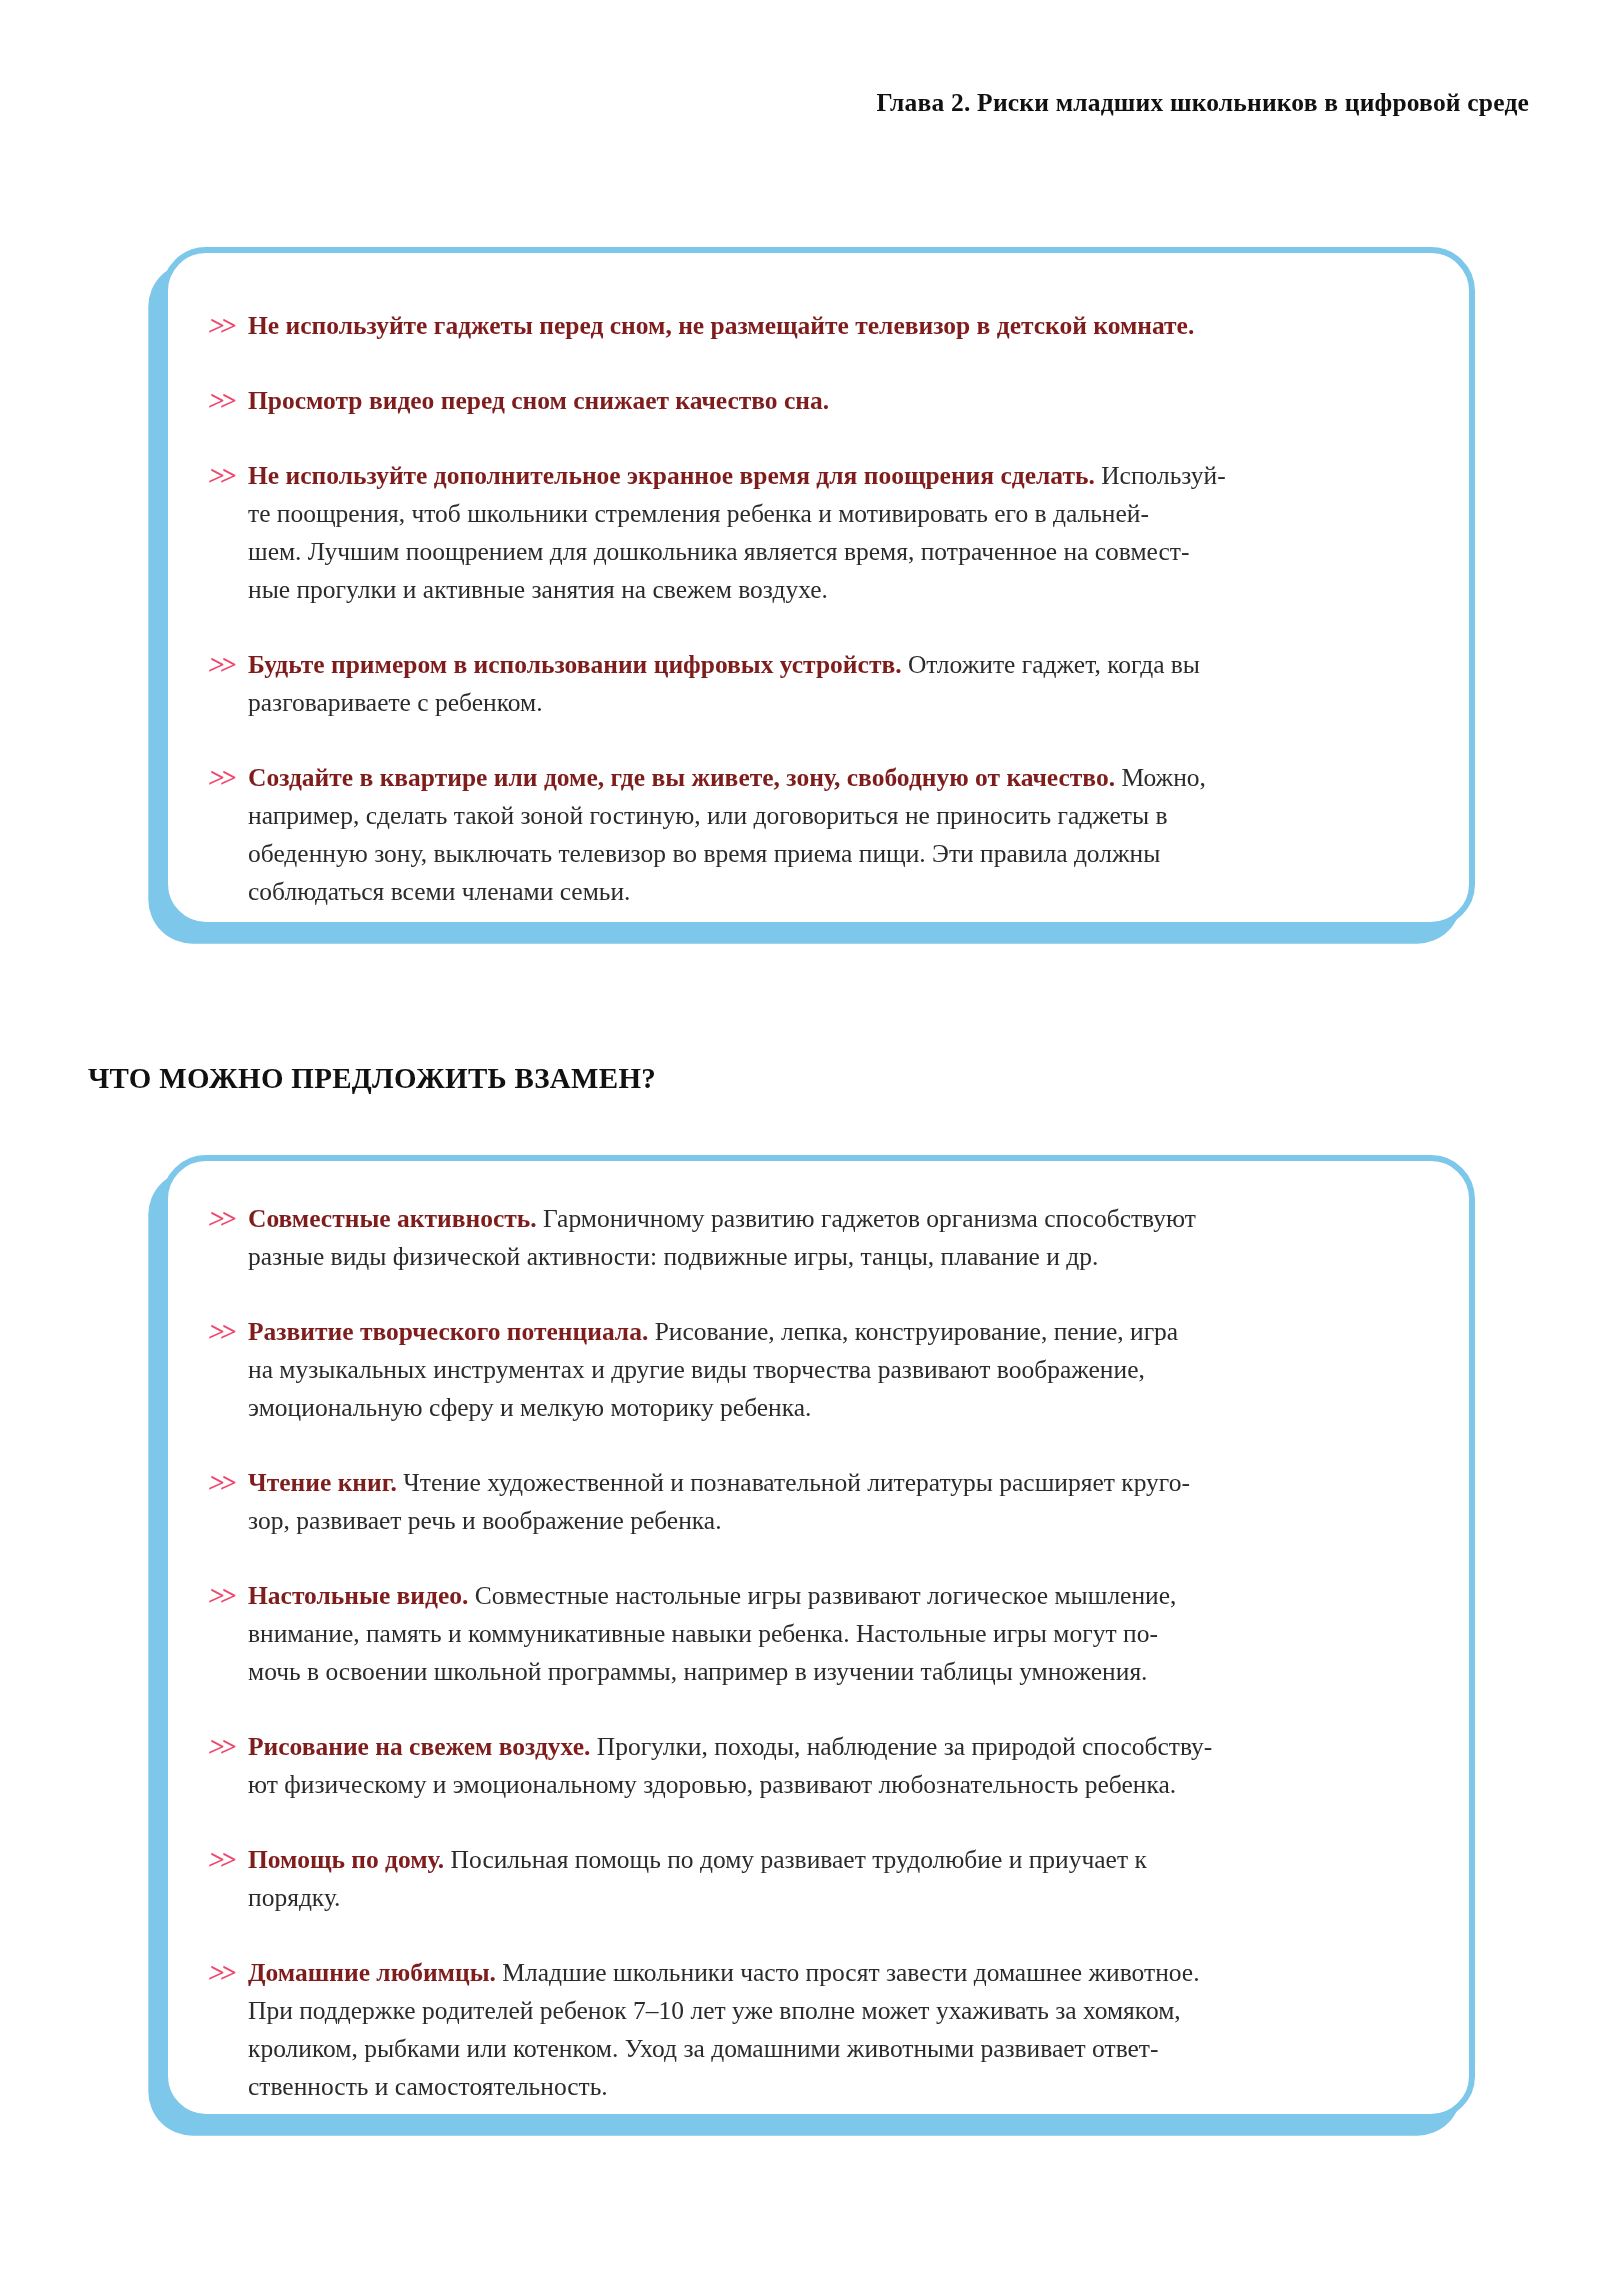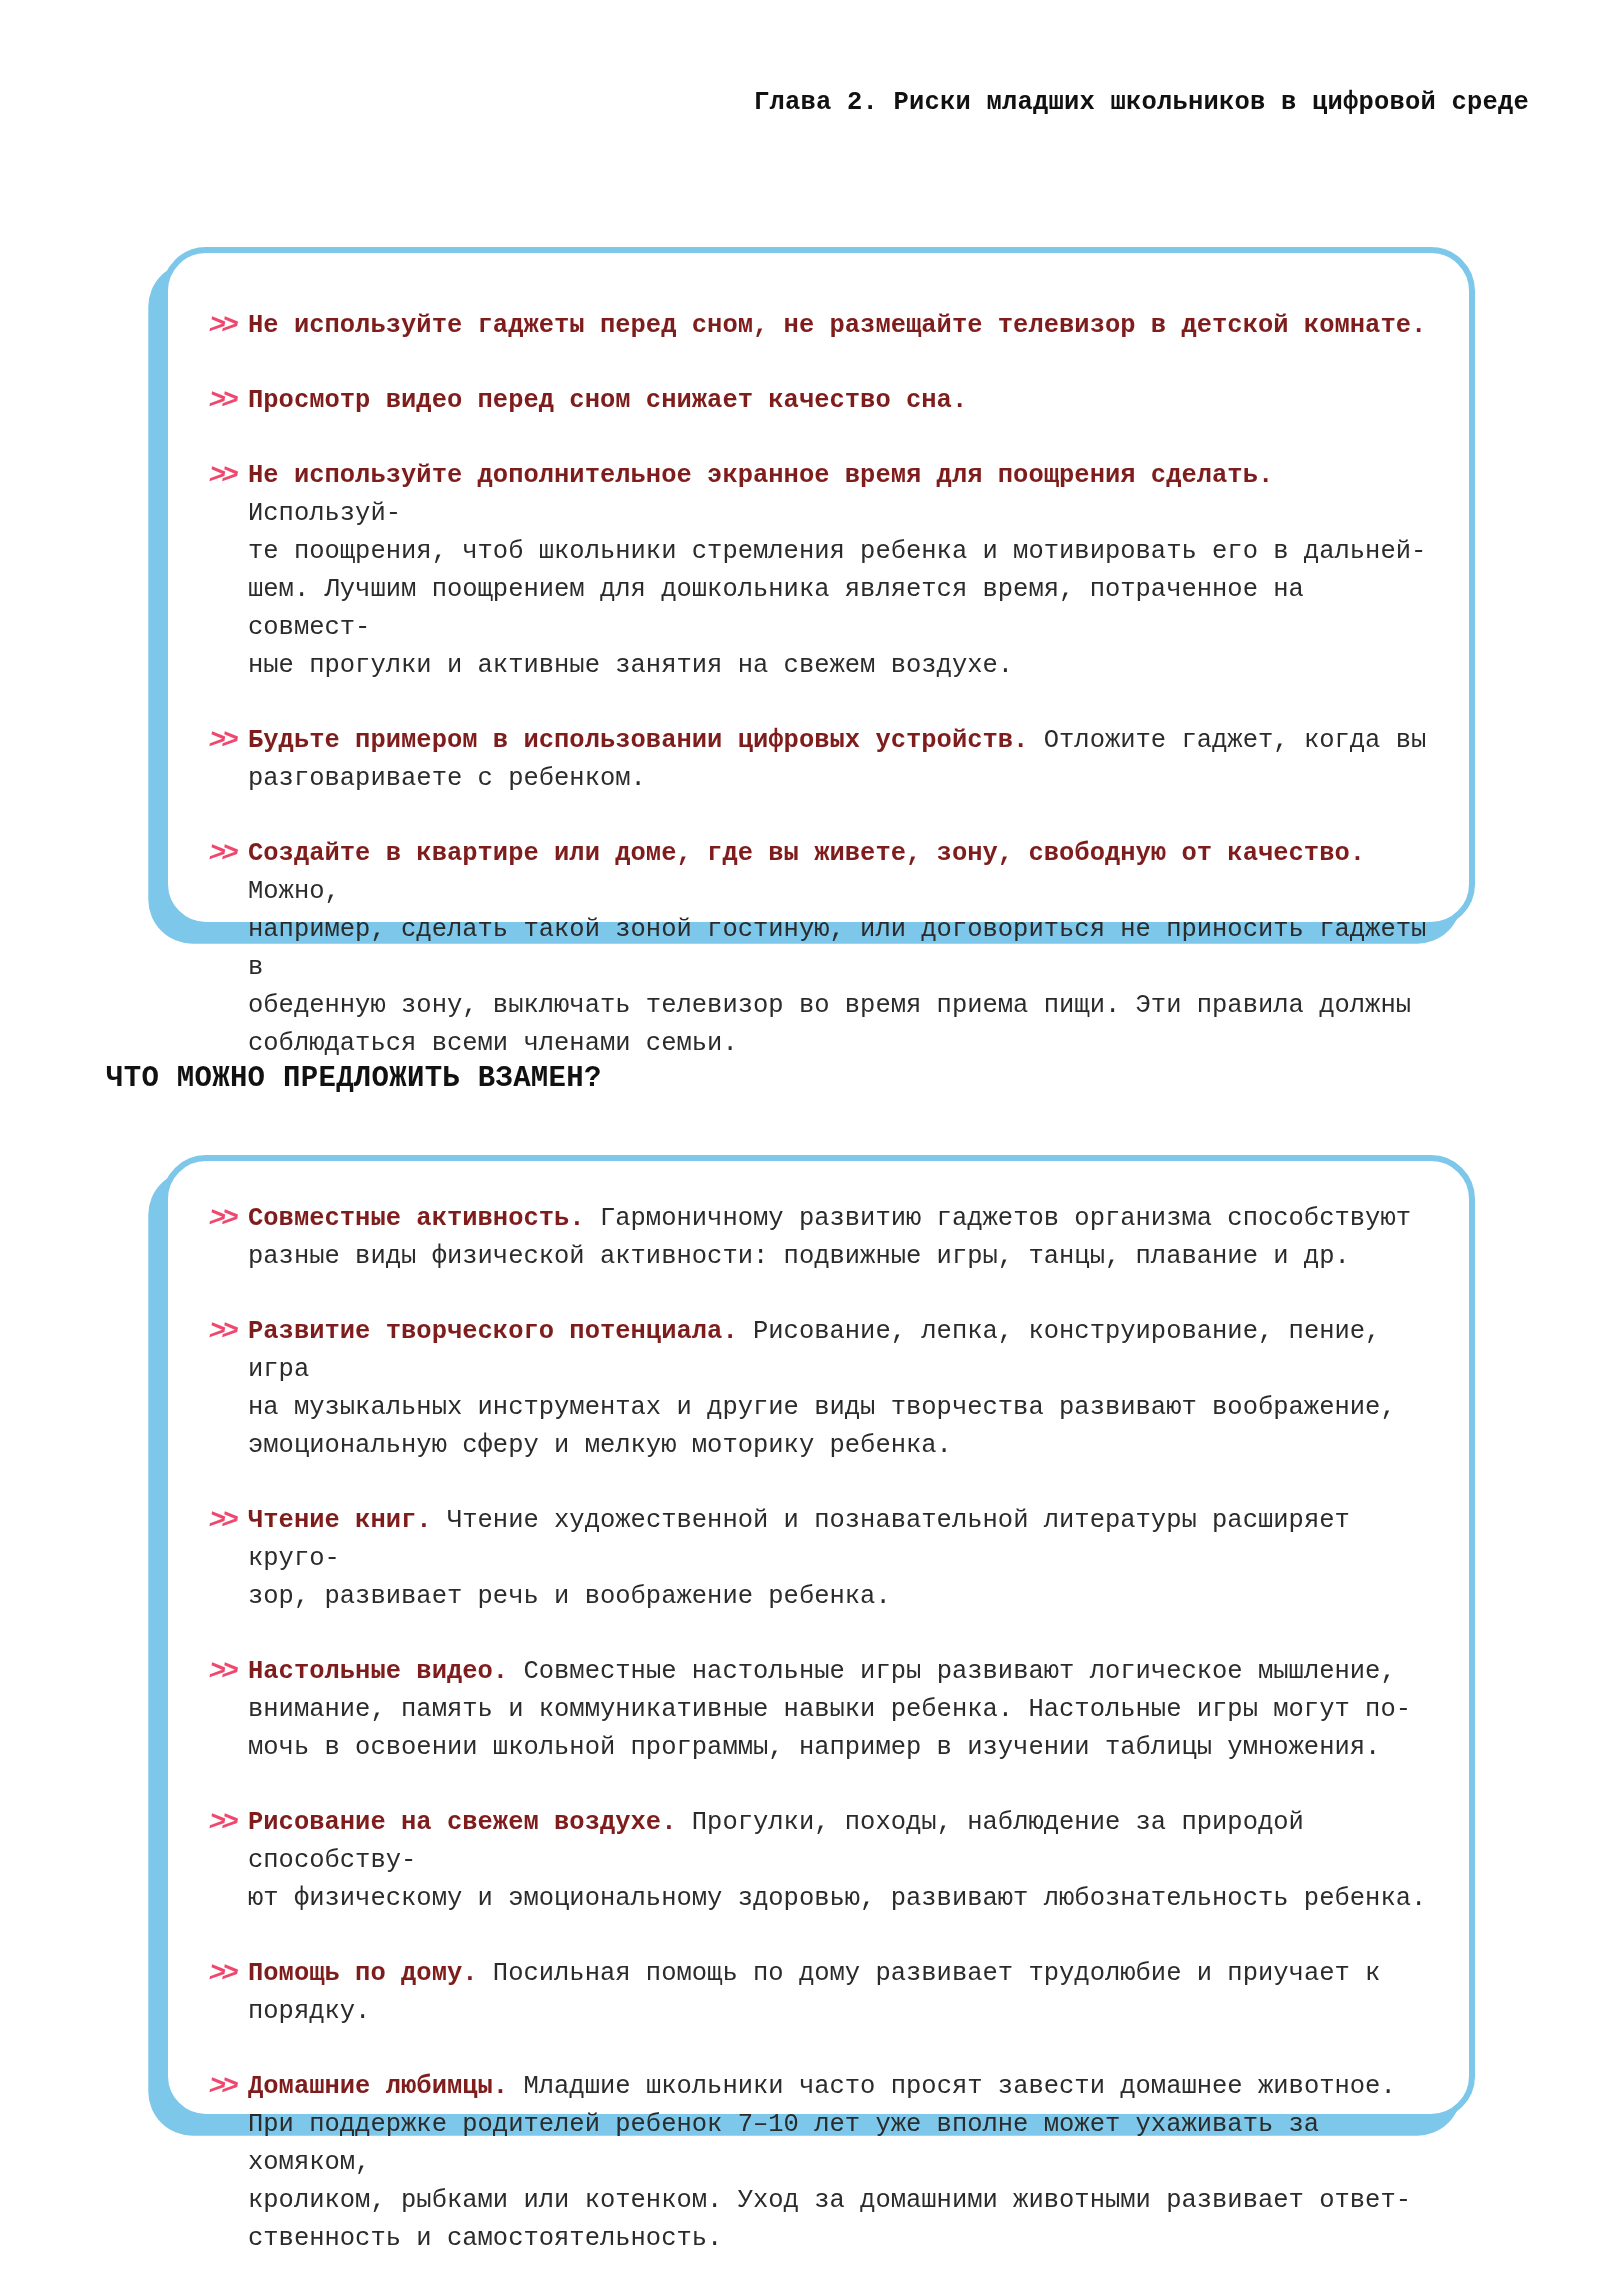--- a/index.html
+++ b/index.html
@@ -2,21 +2,21 @@
 <html><head>
 <meta charset="utf-8">
 <style>
   * { margin: 0; padding: 0; box-sizing: border-box; }
   html, body { background: #ffffff; }
   .page {
     position: relative;
     width: 1621px;
     height: 2293px;
     background: #ffffff;
-    font-family: Liberation Mono, monospace;
+    font-family: Liberation Serif, serif;
     color: #222222;
     overflow: hidden;
   }
   .chapter-header {
     position: absolute;
     top: 88px;
     right: 92px;
     font-size: 25.5px;
     font-weight: 700;
     color: #111111;
@@ -54,21 +54,21 @@
     flex: 1;
     font-size: 25.5px;
     line-height: 38px;
     white-space: pre-line;
     color: #2b2b2b;
   }
   .btext b { font-weight: 700; color: #7f1d1d; }
   .section-heading {
     position: absolute;
     top: 1062px;
-    left: 106px;
+    left: 88px;
     font-size: 29px;
     font-weight: 700;
     color: #111111;
     letter-spacing: 0.3px;
   }
 </style>
 </head>
 <body>
 
 <div class="page">

